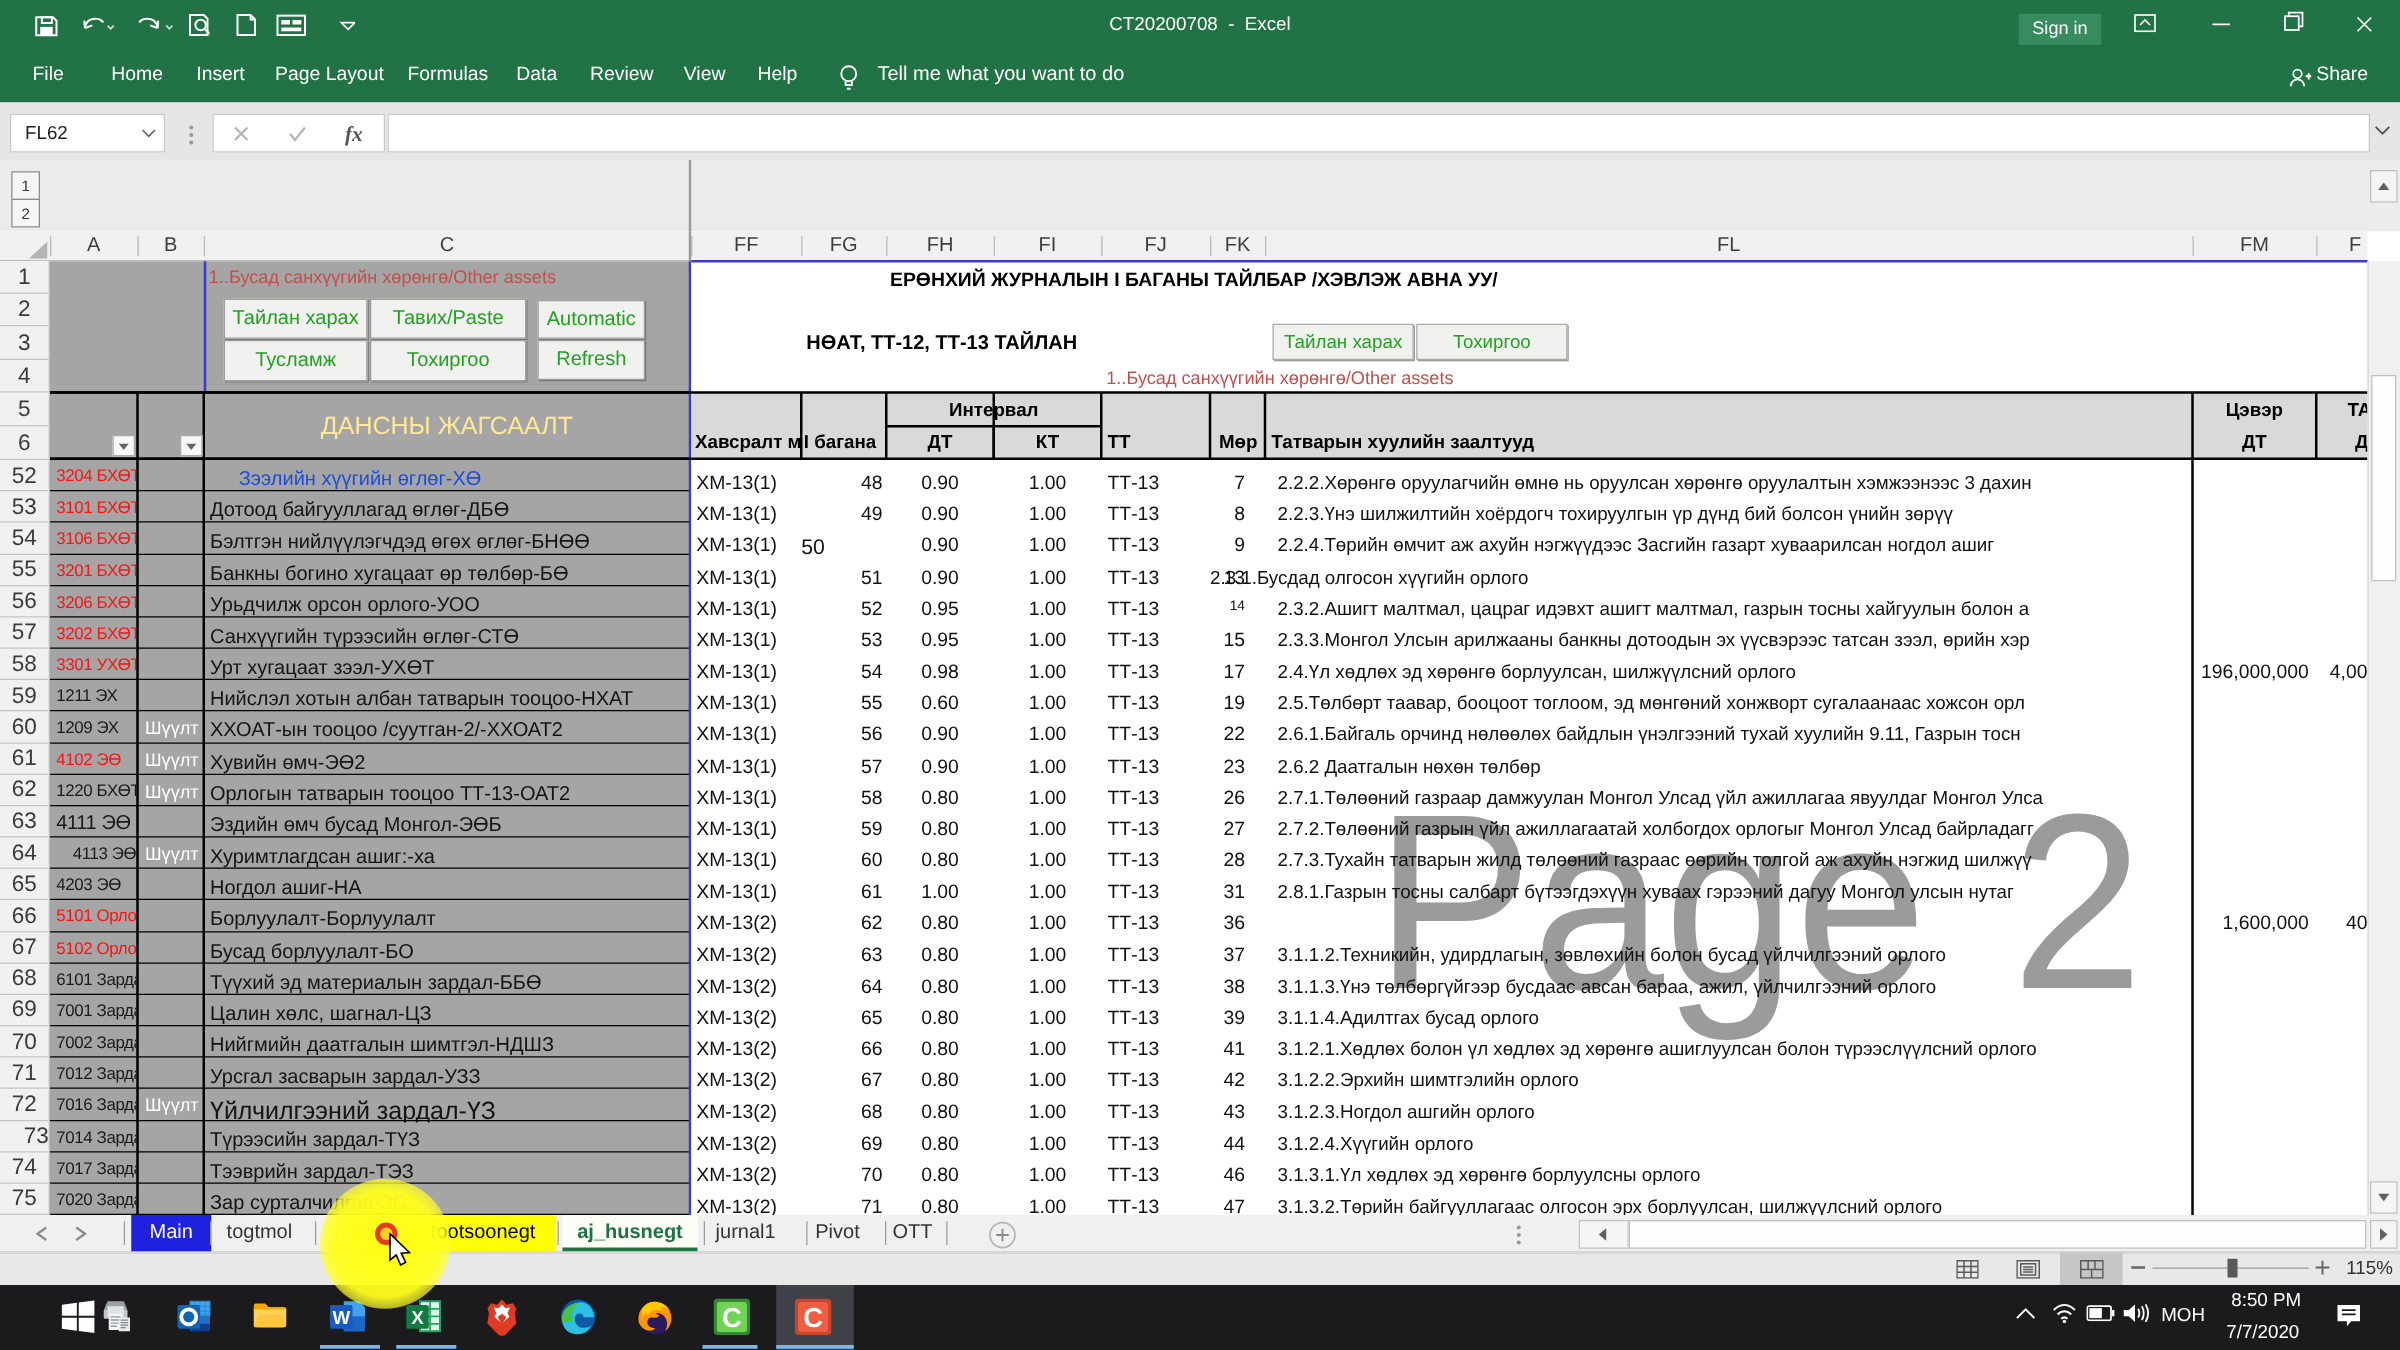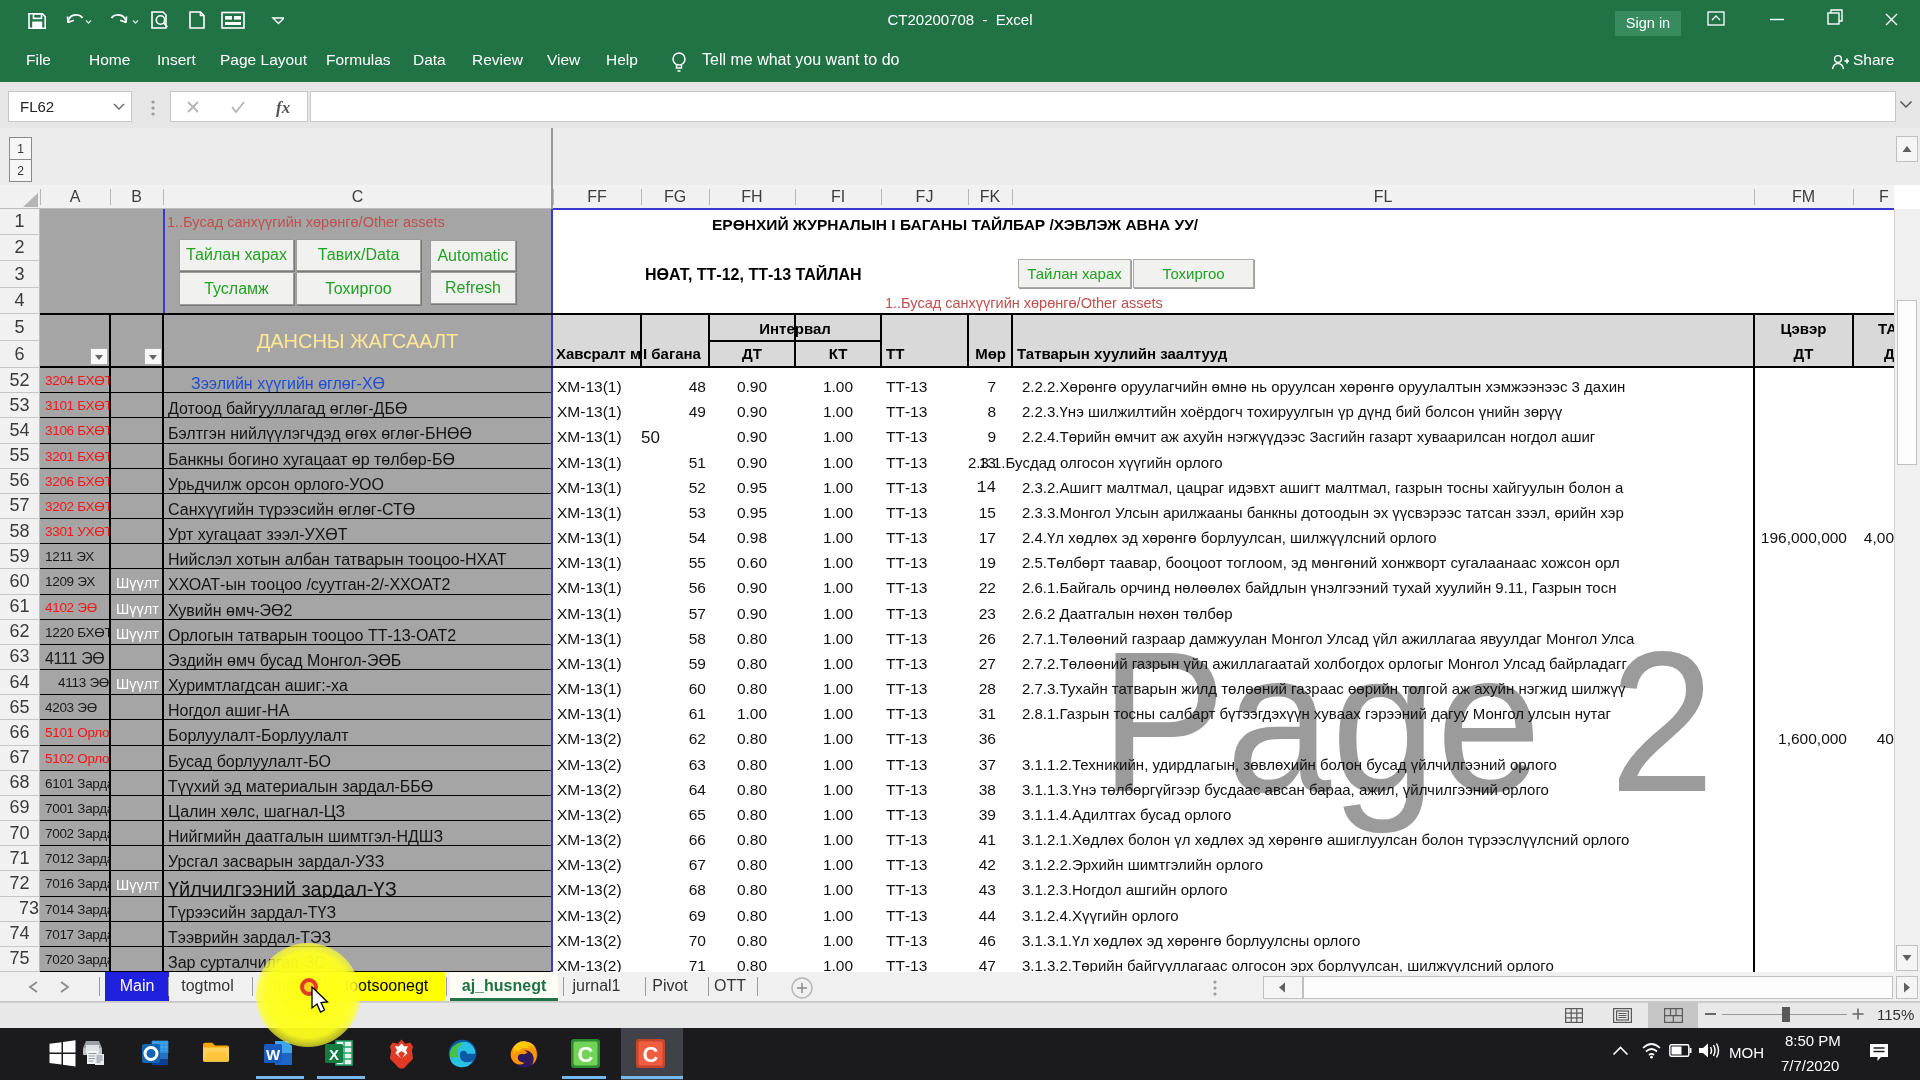--- a/index.html
+++ b/index.html
@@ -211,21 +211,21 @@
 <div class="rhd abs" style="top:898.1px;height:22px;line-height:20px;font-size:18px;color:#3a3a3a;text-align:right;">73</div>
 <div class="rline" style="top:920.7px;"></div>
 <div class="rhd abs" style="top:923.2px;height:22px;line-height:20px;font-size:18px;color:#3a3a3a;text-align:center;">74</div>
 <div class="rline" style="top:945.8px;"></div>
 <div class="rhd abs" style="top:948.4px;height:22px;line-height:20px;font-size:18px;color:#3a3a3a;text-align:center;">75</div>
 <div class="rline" style="top:971.0px;"></div>
 <div class="abs" style="left:40px;top:209px;width:512px;height:105px;background:#a5a5a5;"></div>
 <div class="abs" style="left:163px;top:209px;width:2px;height:105px;background:#3a3ad0;"></div>
 <div class="abs" style="left:167px;top:214px;width:380px;height:16px;font-size:14.5px;color:#c0504d;overflow:hidden;white-space:nowrap;">1..Бусад санхүүгийн хөрөнгө/Other assets</div>
 <div class="btn" style="left:179px;top:239px;width:115px;height:32px;line-height:30px;">Тайлан харах</div>
-<div class="btn" style="left:296px;top:239px;width:125px;height:32px;line-height:30px;">Тавих/Data</div>
+<div class="btn" style="left:296px;top:239px;width:125px;height:32px;line-height:30px;">Тавих/Paste</div>
 <div class="btn" style="left:430px;top:240px;width:86px;height:31px;line-height:29px;">Automatic</div>
 <div class="btn" style="left:179px;top:272px;width:115px;height:33px;line-height:31px;">Тусламж</div>
 <div class="btn" style="left:296px;top:272px;width:125px;height:33px;line-height:31px;">Тохиргоо</div>
 <div class="btn" style="left:430px;top:272px;width:86px;height:32px;line-height:30px;">Refresh</div>
 <div class="abs" style="left:40px;top:314px;width:512px;height:54px;background:#a5a5a5;"></div>
 <div class="abs" style="left:163px;top:314px;width:389px;height:54px;line-height:54px;text-align:center;font-size:20px;color:#ffe793;">ДАНСНЫ ЖАГСААЛТ</div>
 <div class="abs" style="left:40px;top:313px;width:1854px;height:2px;background:#000;"></div>
 <div class="abs" style="left:109px;top:314px;width:2px;height:54px;background:#000;"></div>
 <div class="abs" style="left:162px;top:314px;width:2px;height:54px;background:#000;"></div>
 <div class="filtbtn" style="left:90px;top:348px;"></div>
@@ -372,21 +372,21 @@
 <div class="cellk" style="left:709px;top:453.5px;width:86px;height:19px;font-size:15.5px;color:#111;text-align:center;">0.90</div>
 <div class="cellk" style="left:795px;top:453.5px;width:86px;height:19px;font-size:15.5px;color:#111;text-align:center;">1.00</div>
 <div class="cellk" style="left:886px;top:453.5px;width:60px;height:19px;font-size:15.5px;color:#111;">ТТ-13</div>
 <div class="cellk" style="left:948px;top:453.5px;width:48px;height:19px;font-size:15.5px;color:#111;text-align:right;">13</div>
 <div class="cellk" style="left:968px;top:453.5px;width:730px;height:19px;font-size:15px;color:#111;">2.3.1.Бусдад олгосон хүүгийн орлого</div>
 <div class="cellk" style="left:557px;top:478.7px;width:82px;height:19px;font-size:15.5px;color:#111;">ХМ-13(1)</div>
 <div class="cellk" style="left:641px;top:478.7px;width:65px;height:19px;font-size:15.5px;color:#111;text-align:right;">52</div>
 <div class="cellk" style="left:709px;top:478.7px;width:86px;height:19px;font-size:15.5px;color:#111;text-align:center;">0.95</div>
 <div class="cellk" style="left:795px;top:478.7px;width:86px;height:19px;font-size:15.5px;color:#111;text-align:center;">1.00</div>
 <div class="cellk" style="left:886px;top:478.7px;width:60px;height:19px;font-size:15.5px;color:#111;">ТТ-13</div>
-<div class="cellk" style="left:948px;top:478.7px;width:48px;height:19px;font-size:16px;color:#111;text-align:right;font-family:Liberation Mono, monospace;">14</div>
+<div class="cellk" style="left:948px;top:478.7px;width:48px;height:19px;font-size:11px;color:#111;text-align:right;">14</div>
 <div class="cellk" style="left:1022px;top:478.7px;width:730px;height:19px;font-size:15px;color:#111;">2.3.2.Ашигт малтмал, цацраг идэвхт ашигт малтмал, газрын тосны хайгуулын болон а</div>
 <div class="cellk" style="left:557px;top:503.8px;width:82px;height:19px;font-size:15.5px;color:#111;">ХМ-13(1)</div>
 <div class="cellk" style="left:641px;top:503.8px;width:65px;height:19px;font-size:15.5px;color:#111;text-align:right;">53</div>
 <div class="cellk" style="left:709px;top:503.8px;width:86px;height:19px;font-size:15.5px;color:#111;text-align:center;">0.95</div>
 <div class="cellk" style="left:795px;top:503.8px;width:86px;height:19px;font-size:15.5px;color:#111;text-align:center;">1.00</div>
 <div class="cellk" style="left:886px;top:503.8px;width:60px;height:19px;font-size:15.5px;color:#111;">ТТ-13</div>
 <div class="cellk" style="left:948px;top:503.8px;width:48px;height:19px;font-size:15.5px;color:#111;text-align:right;">15</div>
 <div class="cellk" style="left:1022px;top:503.8px;width:730px;height:19px;font-size:15px;color:#111;">2.3.3.Монгол Улсын арилжааны банкны дотоодын эх үүсвэрээс татсан зээл, өрийн хэр</div>
 <div class="cellk" style="left:557px;top:529.0px;width:82px;height:19px;font-size:15.5px;color:#111;">ХМ-13(1)</div>
 <div class="cellk" style="left:641px;top:529.0px;width:65px;height:19px;font-size:15.5px;color:#111;text-align:right;">54</div>

